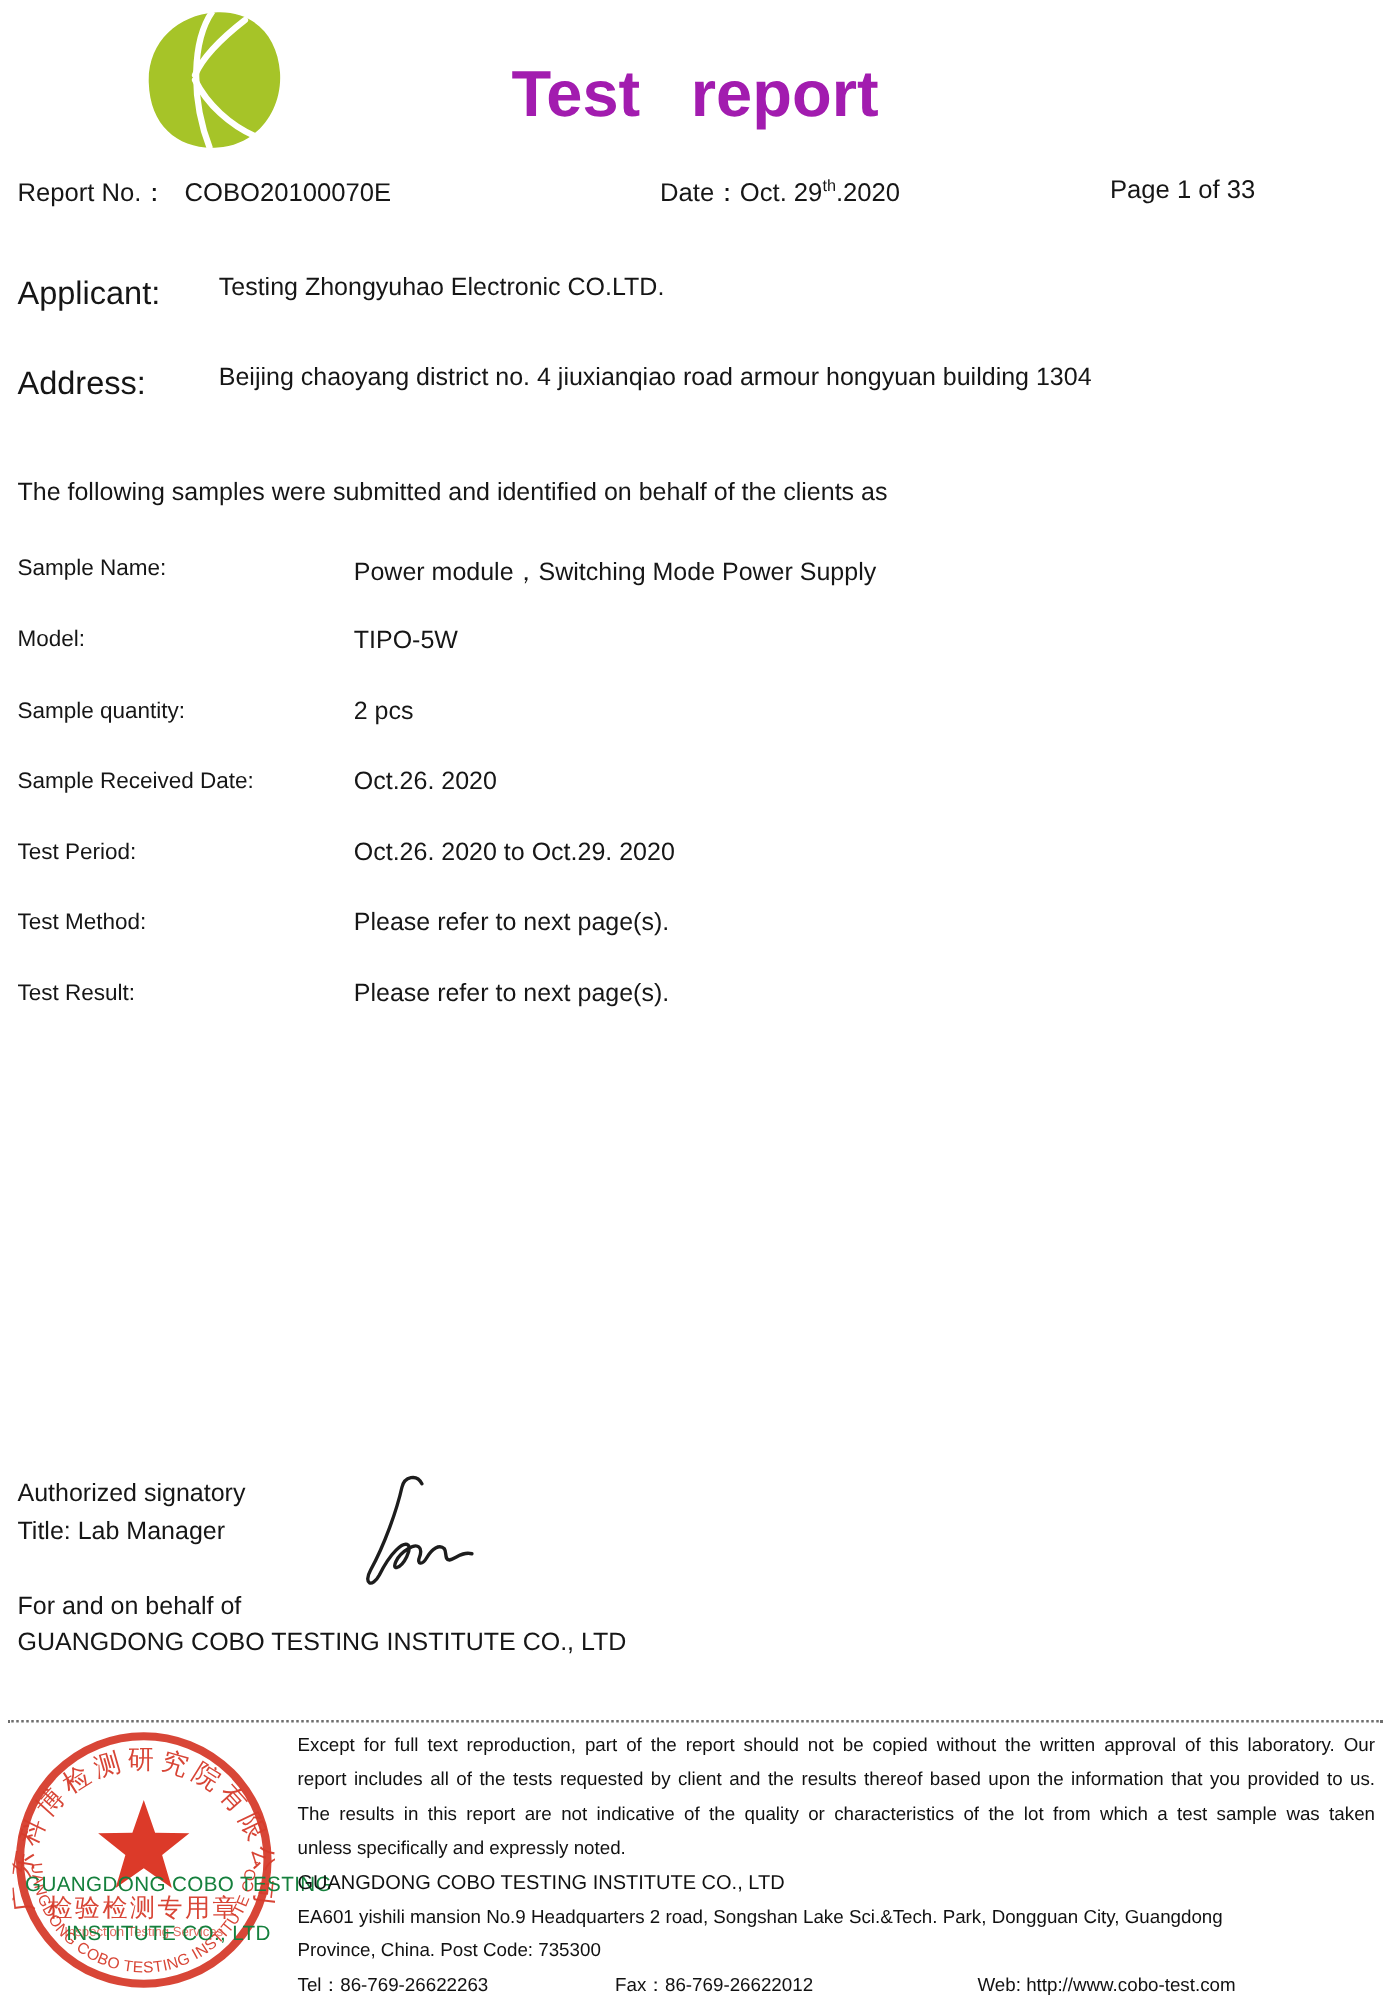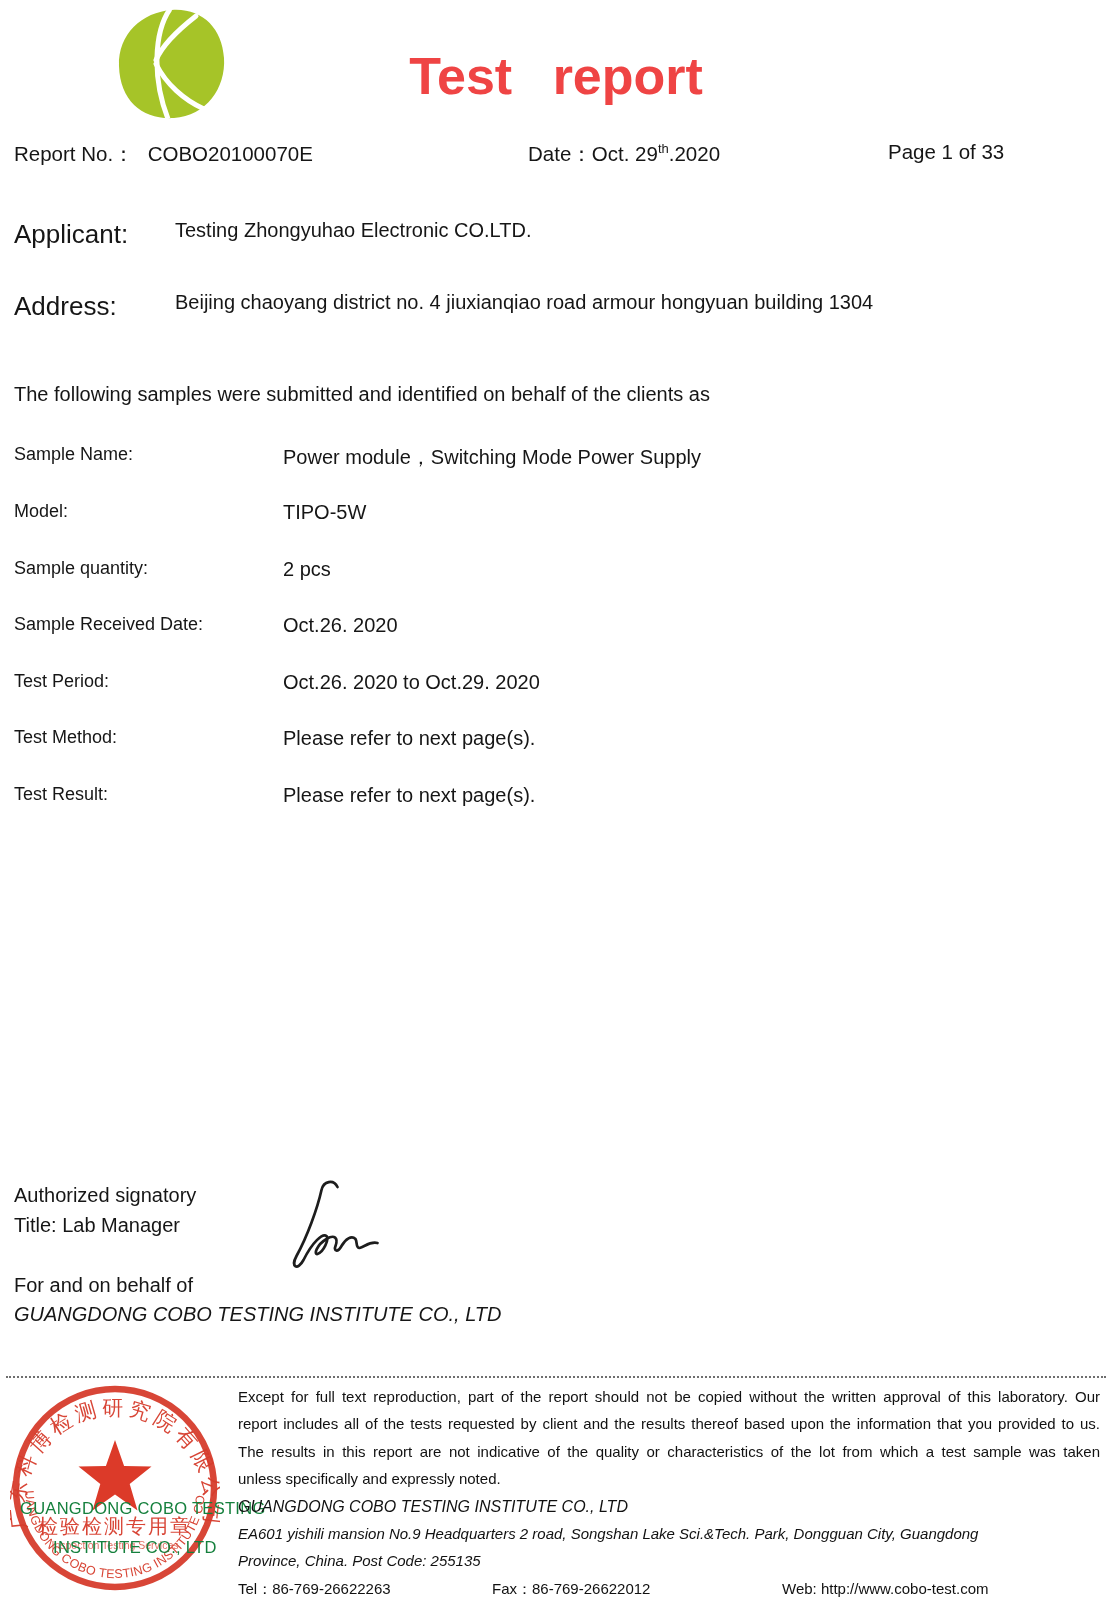--- a/index.html
+++ b/index.html
@@ -4,21 +4,21 @@
 <style>
   html,body{margin:0;padding:0;}
   body{
     width:1112px;height:1600px;background:#ffffff;position:relative;
     font-family:"Liberation Sans", sans-serif;color:#161616;overflow:hidden;
   }
   .abs{position:absolute;}
   
   .logo{left:112px;top:8px;width:118px;height:112px;}
   .title{left:0;right:0;top:46px;text-align:center;font-size:52px;font-weight:bold;
-         word-spacing:26px;letter-spacing:0px;color:#ef4444;}
+         word-spacing:26px;letter-spacing:0px;color:#a21caf;}
   .hrow{top:140px;font-size:20.5px;}
   .lbl-gap{display:inline-block;width:14px;}
   .sup{font-size:13px;vertical-align:super;line-height:0;}
   
   .row-label{left:14px;font-size:26px;}
   .val-applicant{left:175px;font-size:20px;}
   .intro{left:14px;top:383px;font-size:20px;}
   .s-label{left:14px;font-size:18px;}
   .s-value{left:283px;font-size:20px;}
   
@@ -26,21 +26,21 @@
   .signature{left:278px;top:1178px;width:125px;height:92px;}
   
   .dotline{left:6px;top:1376px;width:1100px;height:0;border-top:2px dotted #6e6e6e;}
   
   .stamp{left:10px;top:1383px;width:210px;height:210px;}
   .stamp-ov{font-size:16.5px;color:#15803d;letter-spacing:0.3px;white-space:nowrap;}
   
   .foot{left:238px;width:862px;font-size:15px;line-height:27.4px;color:#111;}
   .jline{text-align:justify;text-align-last:justify;}
   .telrow span{position:absolute;white-space:nowrap;}
-  .nowrap{white-space:nowrap;font-style:italic;}
+  .nowrap{white-space:nowrap;}
 </style>
 </head>
 <body>
 
 <svg class="abs logo" viewBox="0 0 118 112" aria-hidden="true">
   <path d="M 60,2 C 90,0 110,20 112,50 C 114,80 94,108 62,110 C 32,112 8,94 7,58 C 6,26 30,4 60,2 Z" fill="#a6c428"></path>
   <path d="M 58,1 C 42,24 40,70 56,111" fill="none" stroke="#ffffff" stroke-width="5"></path>
   <path d="M 84,8 C 66,22 50,38 44,52" fill="none" stroke="#ffffff" stroke-width="5" stroke-linecap="round"></path>
   <path d="M 44,56 C 54,76 72,92 92,101" fill="none" stroke="#ffffff" stroke-width="5" stroke-linecap="round"></path>
 </svg>
@@ -109,19 +109,19 @@
 <div class="abs stamp-ov" style="left:20px;top:1499px;">GUANGDONG COBO TESTING</div>
 <div class="abs stamp-ov" style="left:53px;top:1525px;margin-top:13px;">INSTITUTE CO., LTD</div>
 
 <div class="abs foot" style="top:1383px;">
   <div class="jline">Except for full text reproduction, part of the report should not be copied without the written approval of this laboratory. Our</div>
   <div class="jline">report includes all of the tests requested by client and the results thereof based upon the information that you provided to us.</div>
   <div class="jline">The results in this report are not indicative of the quality or characteristics of the lot from which a test sample was taken</div>
   <div>unless specifically and expressly noted.</div>
   <div class="nowrap" style="font-size:16px;">GUANGDONG COBO TESTING INSTITUTE CO., LTD</div>
   <div class="nowrap">EA601 yishili mansion No.9 Headquarters 2 road, Songshan Lake Sci.&amp;Tech. Park, Dongguan City, Guangdong</div>
-  <div class="nowrap">Province, China. Post Code: 255135</div>
+  <div class="nowrap">Province, China. Post Code: 735300</div>
   <div class="telrow" style="position:relative;height:28px;">
     <span style="left:0;">Tel：86-769-26622263</span>
     <span style="left:254px;">Fax：86-769-26622012</span>
     <span style="left:544px;">Web: http://www.cobo-test.com</span>
   </div>
 </div>
 
 </body></html>

